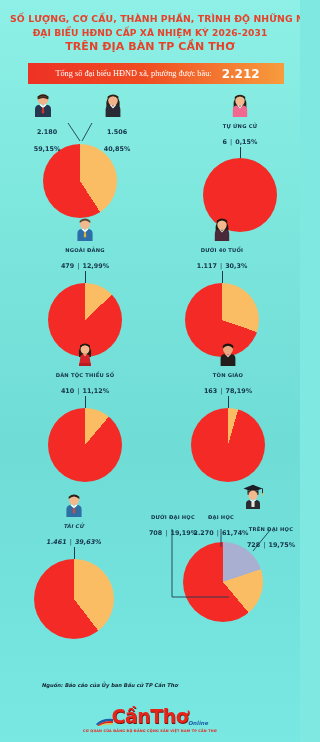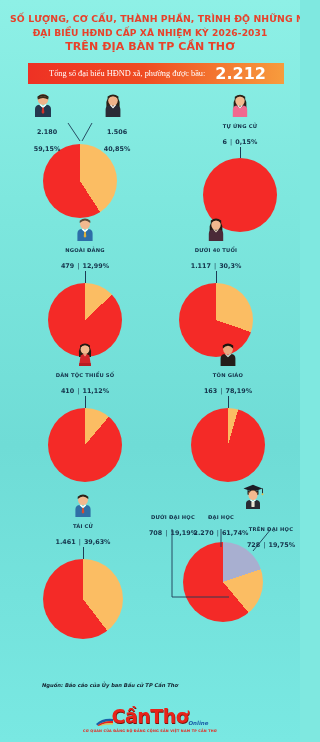--- a/index.html
+++ b/index.html
@@ -53,21 +53,21 @@
     justify-content:flex-end;
   }
   .bar .lbl{
     color:#ffffff;font-size:8.3px;
     font-family:"Liberation Serif", serif;
     white-space:nowrap;
   }
   .bar .val{
     color:#ffffff;
     font-family:"DejaVu Sans", sans-serif;
-    font-weight:bold;font-size:16px;
+    font-weight:bold;font-size:12px;
     margin-left:10px;
     white-space:nowrap;
   }
 
   
   .row{position:relative;}
   .block{position:absolute;text-align:center;}
 
   .avatar{
     width:22px;height:24px;margin:0 auto;
@@ -235,21 +235,21 @@
         </svg>
       </span>
       <div class="cap">NGOÀI ĐẢNG</div>
       <div class="num">
         <span>479</span><span class="sep"> | </span><span>12,99%</span>
       </div>
       <div class="leader" style="height:12px;margin-top:1px;"></div>
       <div class="pie" style="width:74px;height:74px;background:conic-gradient(from 0deg,#fbbd63 0 12.99%,#f42a27 12.99% 100%);"></div>
     </div>
 
-    <div class="block" style="left:166px;top:6px;width:100px;">
+    <div class="block" style="left:172px;top:6px;width:100px;">
       <span class="avatar" style="display:inline-block;">
         <svg width="22" height="24" viewBox="0 0 22 24">
           <path d="M4.6 13.4 Q3.4 4.2 11 3.2 Q18.6 4.2 17.4 13.4 L17.4 15.4 L4.6 15.4 Z" fill="#231a12"></path>
           <ellipse cx="11" cy="7.8" rx="4.7" ry="5.1" fill="#f2b98f"></ellipse>
           <path d="M5.8 6.2 Q11 0.8 16.2 6.2 L16.2 3.6 Q11 -0.6 5.8 3.6 Z" fill="#231a12"></path>
           <path d="M3.8 24 L3.8 16.8 Q3.8 13.2 7.4 12.4 L11 15.2 L14.6 12.4 Q18.2 13.2 18.2 16.8 L18.2 24 Z" fill="#4a2a38"></path>
           <path d="M8.1 12.5 L11 15.5 L13.9 12.5 L12.8 12 L11 13.9 L9.2 12 Z" fill="#e8d9c4"></path>
         </svg>
       </span>
       <div class="cap">DƯỚI 40 TUỔI</div>
@@ -295,21 +295,21 @@
       <div class="num">
         <span>163</span><span class="sep"> | </span><span>78,19%</span>
       </div>
       <div class="leader" style="height:12px;margin-top:1px;"></div>
       <div class="pie" style="width:74px;height:74px;background:conic-gradient(from 0deg,#fbbd63 0 4.42%,#f42a27 4.42% 100%);"></div>
     </div>
   </div>
 
   <div class="row" style="height:160px;">
 
-    <div class="block" style="left:33px;top:32px;width:100px;">
+    <div class="block" style="left:24px;top:32px;width:100px;font-style:italic;">
       <span class="avatar" style="display:inline-block;">
         <svg width="22" height="24" viewBox="0 0 22 24">
           <ellipse cx="11" cy="7" rx="5" ry="5.3" fill="#f2b98f"></ellipse>
           <path d="M5.7 6 Q11 1 16.3 6 L16.3 3.8 Q11 -0.8 5.7 3.8 Z" fill="#2b2018"></path>
           <path d="M3.4 24 L3.4 16.4 Q3.4 12.9 7.2 12.1 L11 15.3 L14.8 12.1 Q18.6 12.9 18.6 16.4 L18.6 24 Z" fill="#2f6fa6"></path>
           <path d="M7.8 12.2 L11 15.4 L14.2 12.2 L13.1 11.6 L11 13.6 L8.9 11.6 Z" fill="#ffffff"></path>
           <path d="M10.3 14.7 L11.7 14.7 L12.3 19.4 L11 20.7 L9.7 19.4 Z" fill="#d94b30"></path>
         </svg>
       </span>
       <div class="cap">TÁI CỬ</div>

